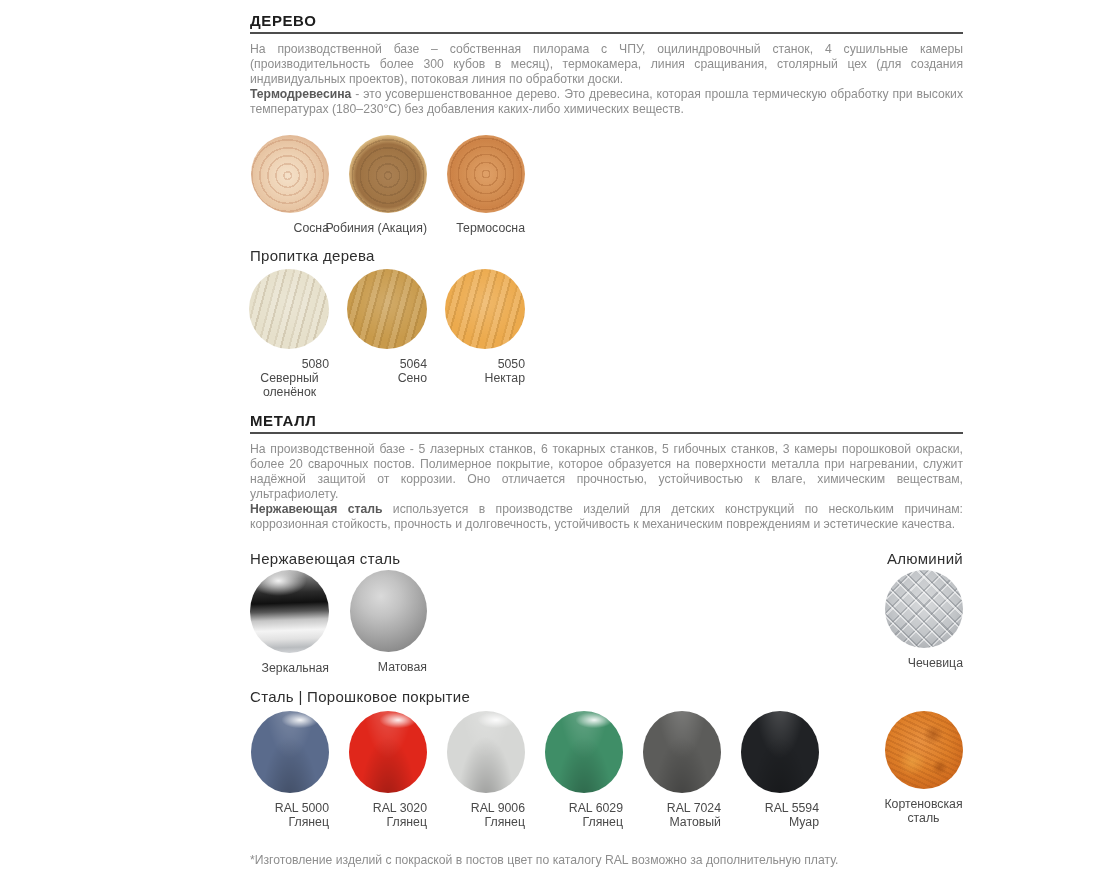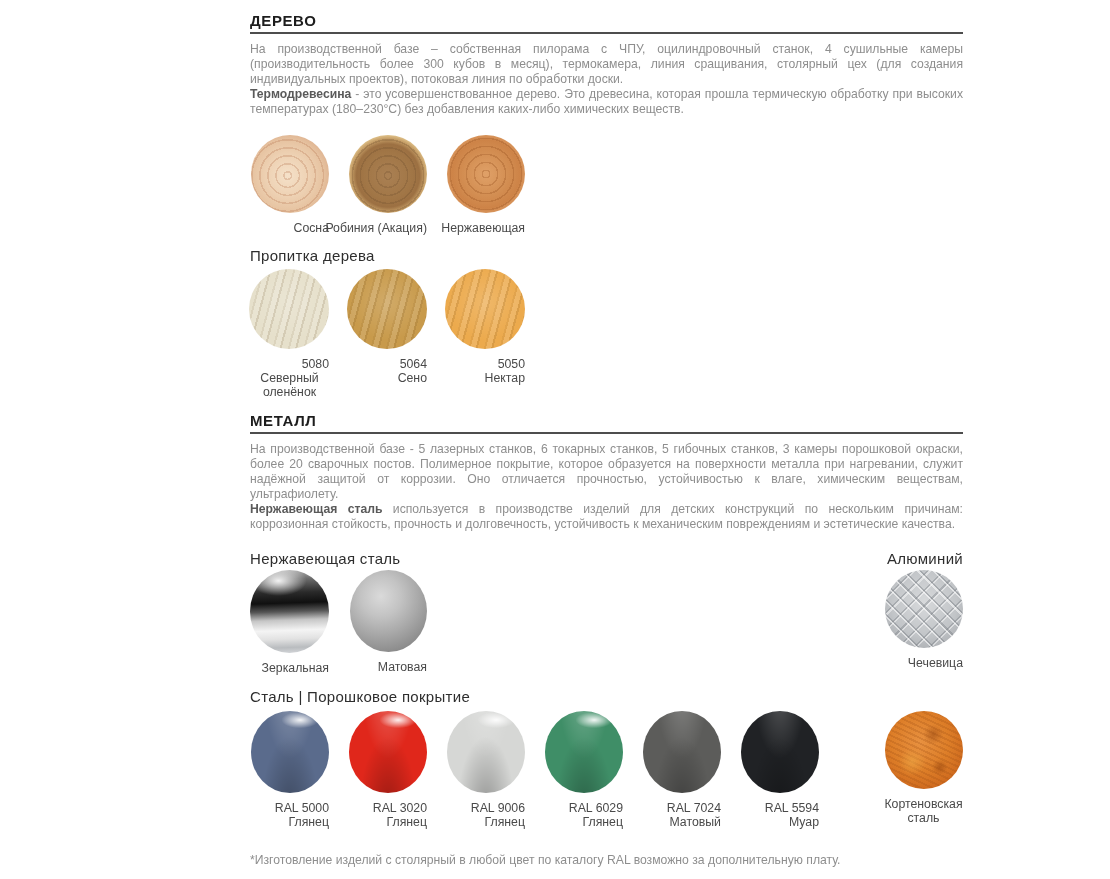--- a/index.html
+++ b/index.html
@@ -125,21 +125,21 @@
         <div class="cell">
           <div class="circ w78 tex-pine"></div>
           <div class="lbl nowrap">Сосна</div>
         </div>
         <div class="cell">
           <div class="circ w78 tex-robinia"></div>
           <div class="lbl nowrap">Робиния (Акация)</div>
         </div>
         <div class="cell">
           <div class="circ w78 tex-larch"></div>
-          <div class="lbl nowrap">Нержавеющая</div>
+          <div class="lbl nowrap">Термососна</div>
         </div>
       </div>
 
       <h2 class="sub-title mt-propitka">Пропитка дерева</h2>
 
       <div class="swatch-row mt-improw">
         <div class="cell">
           <div class="circ w80 tex-imp" style="--c: #e6e0cb;"></div>
           <div class="lbl code">5080</div>
           <div class="lbl name">Северный оленёнок</div>
@@ -216,15 +216,15 @@
           <div class="lbl code nowrap">RAL 5594</div>
           <div class="lbl name nowrap">Муар</div>
         </div>
         <div class="cell pushright">
           <div class="circ w78 tex-corten"></div>
           <div class="lbl code">Кортеновская сталь</div>
         </div>
       </div>
     </section>
 
-    <p class="footnote">*Изготовление изделий с столярный в любой цвет по каталогу RAL возможно за дополнительную плату.</p>
+    <p class="footnote">*Изготовление изделий с покраской в постов цвет по каталогу RAL возможно за дополнительную плату.</p>
   </div>
 </div>
 
 </body></html>

